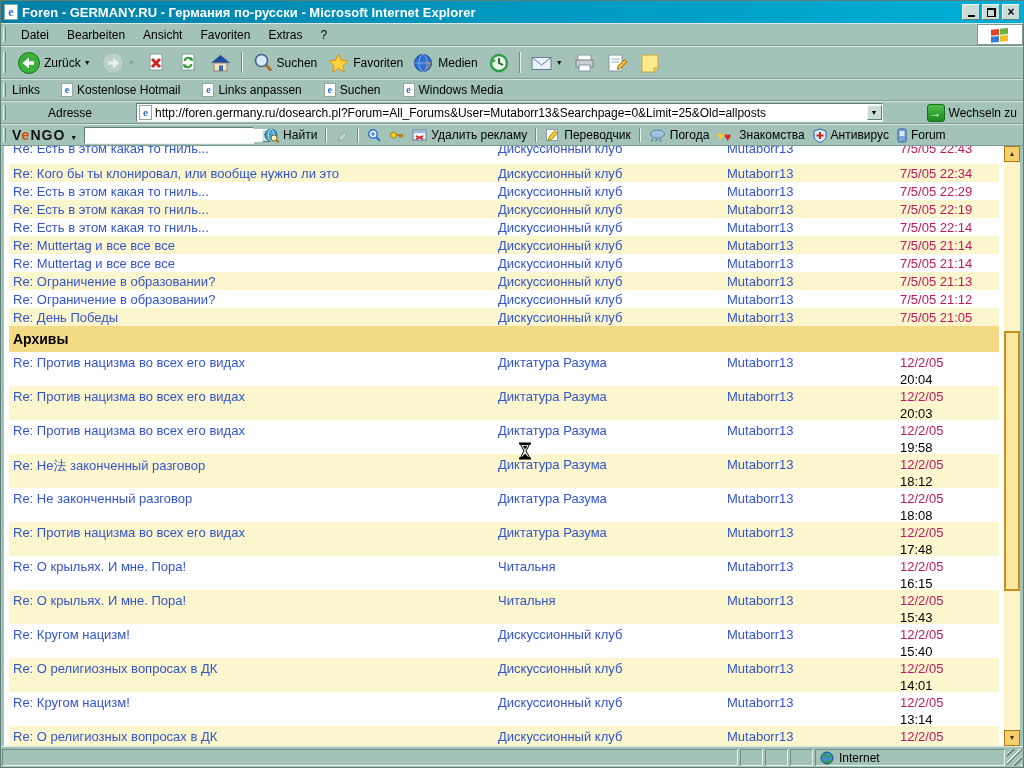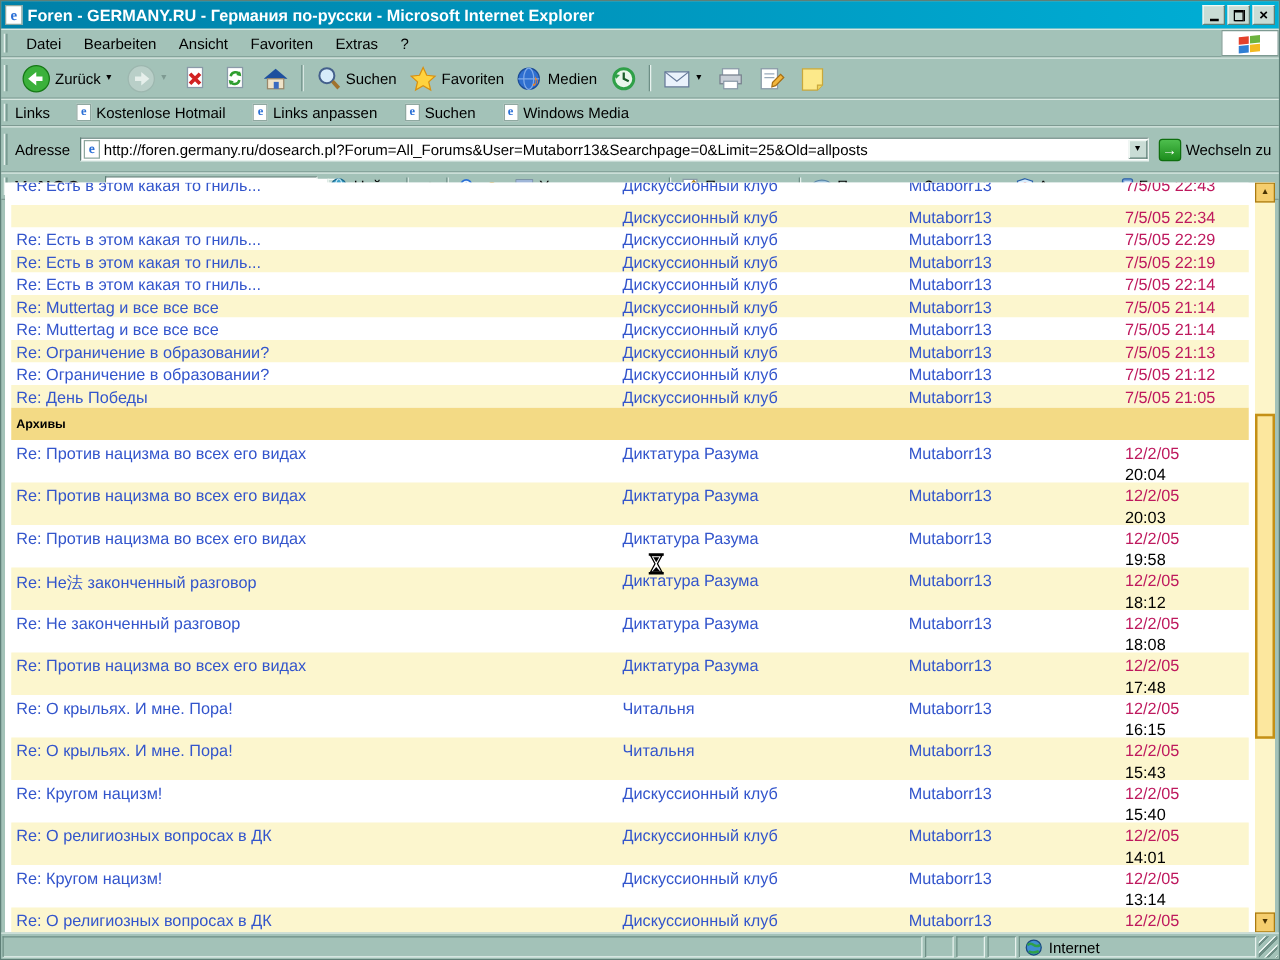--- a/index.html
+++ b/index.html
@@ -33,21 +33,21 @@
   .tbtn { display:flex; align-items:center; gap:3px; padding:2px 5px; white-space:nowrap; font-size:12px; }
   .tbtn.disabled { color:#7E9A92; }
   .caret { font-size:7px; line-height:1; }
 
   
   .linksbar { height:22px; }
   .link-item { display:flex; align-items:center; gap:4px; margin-right:22px; white-space:nowrap; }
   .link-item .ie-ico { width:12px; height:14px; line-height:12px; font-size:10px; }
 
   
-  .addressbar { height:37px; }
+  .addressbar { height:23px;gap:36px; }
   .addr-combo { flex:1; height:19px; background:#fff; border:1px solid; border-color:#5E7F77 #E8F2EE #E8F2EE #5E7F77; display:flex; align-items:center; padding-left:2px; gap:3px; }
   .addr-combo input { flex:1; border:none; outline:none; font-size:12px; font-family:"Liberation Sans",sans-serif; height:15px; }
   .drop-btn { width:15px; height:15px; background:#C9DCD5; border:1px solid; border-color:#F0F8F4 #5E7F77 #5E7F77 #F0F8F4; font-size:7px; text-align:center; line-height:13px; }
   .go-btn { display:flex; align-items:center; gap:4px; margin:0 6px 0 8px; white-space:nowrap; }
   .go-ico { width:18px; height:18px; background:linear-gradient(#4DBE4D,#1E8E1E); border:1px solid #0F6E0F; border-radius:3px; color:#fff; font-weight:bold; text-align:center; line-height:16px; font-size:12px; }
 
   
   .vengobar { height:22px; }
   .vengo-logo { font-weight:bold; font-size:14px; letter-spacing:1px; color:#111; }
   .vengo-logo .e { color:#D84A08; }
@@ -67,21 +67,21 @@
   .arow span { top:3px; }
   .c-topic { left:4px; }
   .c-forum { left:489px; }
   .c-user  { left:718px; }
   .c-date  { left:891px; color:#be185d; }
   .c-time  { left:891px; top:20px !important; color:#000; }
   a.lnk, .lnk { color:#3355CC; text-decoration:none; cursor:pointer; }
   .partial-clip { height:18px; overflow:hidden; position:relative; width:990px; margin-left:5px; }
   .partial-clip .trow { position:absolute; top:-7px; }
   .archive-band { height:26px; background:#F3DA85; margin-left:5px; width:990px; display:flex; align-items:center; }
-  .archive-band b { font-size:10px; padding-left:4px;text-align:right; }
+  .archive-band b { font-size:14px; padding-left:4px;text-align:right; }
 
   
   .scrollbar { position:absolute; top:0; right:0; width:16px; height:100%; background:#FDF5C9; }
   .sb-btn { position:absolute; left:0; width:16px; height:16px; background:#F5CE6E; border:1px solid #AA7B12; color:#4A3302; font-size:7px; text-align:center; line-height:14px; }
   .sb-up { top:0; } .sb-down { bottom:0; }
   .sb-thumb { position:absolute; left:0; top:185px; width:16px; height:260px; background:#FCE79E; border:2px solid #C49016; }
 
   
   .statusbar { position:absolute; left:0; right:0; bottom:0; height:21px; background:#A3C2B8; border-top:1px solid #D9E8E2; display:flex; align-items:stretch; padding:2px 1px 1px 1px; gap:2px; }
   .pane { border:1px solid; border-color:#6E8F86 #E8F2EE #E8F2EE #6E8F86; }
@@ -361,20 +361,21 @@
           <div class="trow white">
             <span class="lnk c-topic">Re: Есть в этом какая то гниль...</span>
             <span class="lnk c-forum">Дискуссионный клуб</span>
             <span class="lnk c-user">Mutaborr13</span>
             <span class="c-date">7/5/05 22:43</span>
           </div>
         </div>
       </div>
     <div class="rows" id="recent-rows">
         <div class="trow yellow">
+          <span class="lnk c-topic">Re: Кого бы ты клонировал, или вообще нужно ли это</span>
           <span class="lnk c-forum">Дискуссионный клуб</span>
           <span class="lnk c-user">Mutaborr13</span>
           <span class="c-date">7/5/05 22:34</span>
         </div>
         <div class="trow white">
           <span class="lnk c-topic">Re: Есть в этом какая то гниль...</span>
           <span class="lnk c-forum">Дискуссионный клуб</span>
           <span class="lnk c-user">Mutaborr13</span>
           <span class="c-date">7/5/05 22:29</span>
         </div>

